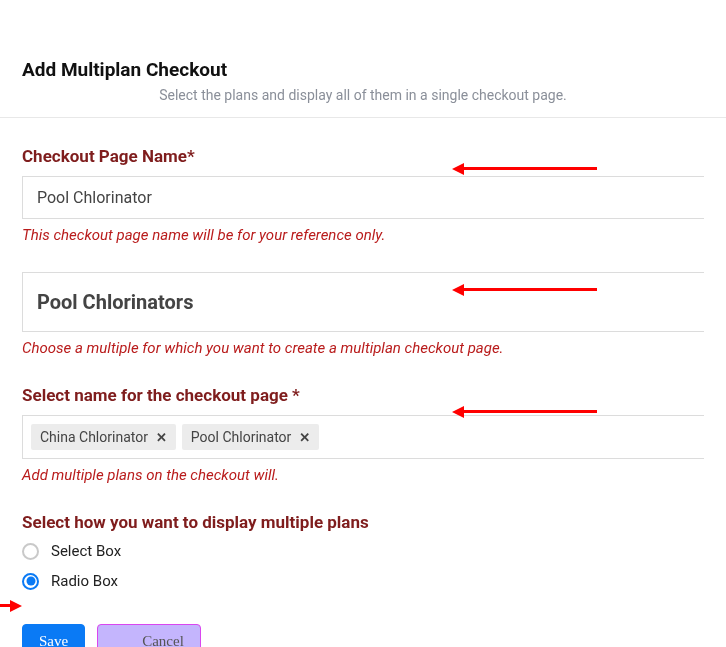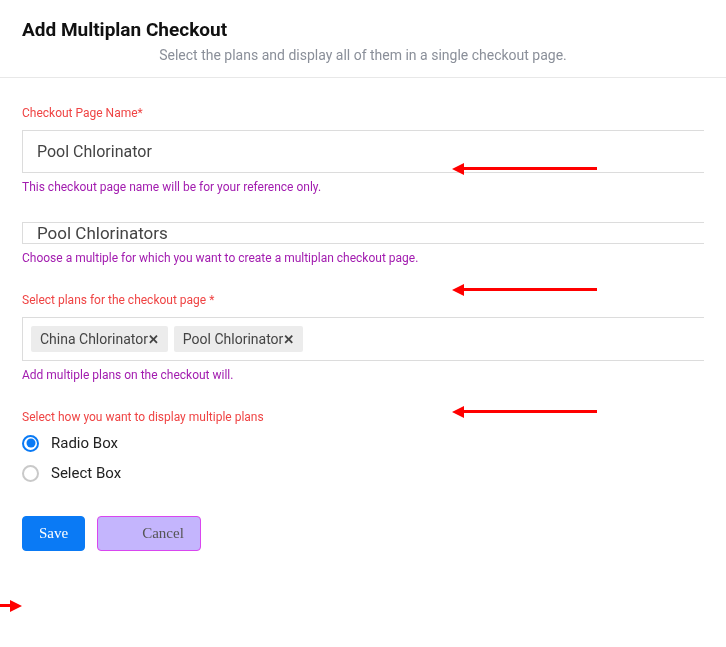--- a/index.html
+++ b/index.html
@@ -11,68 +11,72 @@
       overflow: hidden;
     }
     .header {
       padding: 18px 22px 14px 22px;
     }
     .title {
       font-size: 19px;
       font-weight: 700;
       color: #111;
       margin-bottom: 6px;
+      margin-top: 40px;
     }
     .subtitle {
       font-size: 14px;
       color: #8a8f99;
       text-align: center;
     }
     .divider {
       height: 1px;
       background: #e8e8e8;
       margin: 0;
     }
     .form {
       padding: 28px 22px 0 22px;
     }
     .field {
       margin-bottom: 28px;
       position: relative;
     }
     .label {
       display: block;
-      font-size: 12px;
-      color: #ef4444;
+      font-size: 17px;
+      color: #7f1d1d;
       margin-bottom: 10px;
+      font-weight: bold;
     }
     .input {
       width: 100%;
       font-size: 16px;
       color: #444;
       padding: 11px 14px;
       border: 1px solid #dcdcdc;
       border-right: none;
       background: #fff;
       font-family: inherit;
     }
     .select-display {
       width: 100%;
-      font-size: 17px;
-      color: #444;
-      padding: 0 14px;
+      font-size: 20px;
+      color: #444;
+      padding: 17px 14px;
       border: 1px solid #dcdcdc;
       border-right: none;
       background: #fff;
       cursor: pointer;
+      font-weight: bold;
     }
     .help {
-      font-size: 12px;
-      color: #a21caf;
+      font-size: 15px;
+      color: #b91c1c;
       margin-top: 7px;
+      font-style: italic;
     }
     .tag-input {
       width: 100%;
       border: 1px solid #dcdcdc;
       border-right: none;
       background: #fff;
       padding: 7px 8px;
       min-height: 44px;
       display: flex;
       flex-wrap: wrap;
@@ -80,20 +84,21 @@
       align-items: center;
     }
     .tag {
       display: inline-flex;
       align-items: center;
       background: #ececec;
       padding: 5px 9px;
       font-size: 14px;
       color: #444;
       border-radius: 2px;
+      gap: 8px;
     }
     .tag-x {
       font-weight: 700;
       cursor: pointer;
       font-size: 13px;
       color: #444;
     }
     .radio-group {
       display: flex;
       flex-direction: column;
@@ -215,44 +220,44 @@
     <input class="input" type="text" value="Pool Chlorinator" style="">
     <div class="help">This checkout page name will be for your reference only.</div>
   </div>
 
   <div class="field">
     <div class="select-display">Pool Chlorinators</div>
     <div class="help">Choose a multiple for which you want to create a multiplan checkout page.</div>
   </div>
 
   <div class="field">
-    <label class="label">Select plans for the checkout page *</label>
+    <label class="label">Select name for the checkout page *</label>
     <div class="tag-input">
       <span class="tag">
         <span>China Chlorinator</span>
         <span class="tag-x">✕</span>
       </span>
       <span class="tag">
         <span>Pool Chlorinator</span>
         <span class="tag-x">✕</span>
       </span>
     </div>
     <div class="help">Add multiple plans on the checkout will.</div>
   </div>
 
   <div class="field" style="margin-bottom:16px;">
     <label class="label">Select how you want to display multiple plans</label>
     <div class="radio-group">
       <div class="radio-row">
+        <span class="radio"></span>
+        <span class="radio-label">Select Box</span>
+      </div>
+      <div class="radio-row">
         <span class="radio checked"></span>
         <span class="radio-label">Radio Box</span>
-      </div>
-      <div class="radio-row">
-        <span class="radio"></span>
-        <span class="radio-label">Select Box</span>
       </div>
     </div>
   </div>
 
 </div>
 
 <div class="actions">
   <button class="btn btn-primary">Save</button>
   <button class="btn btn-secondary">Cancel</button>
 </div>

